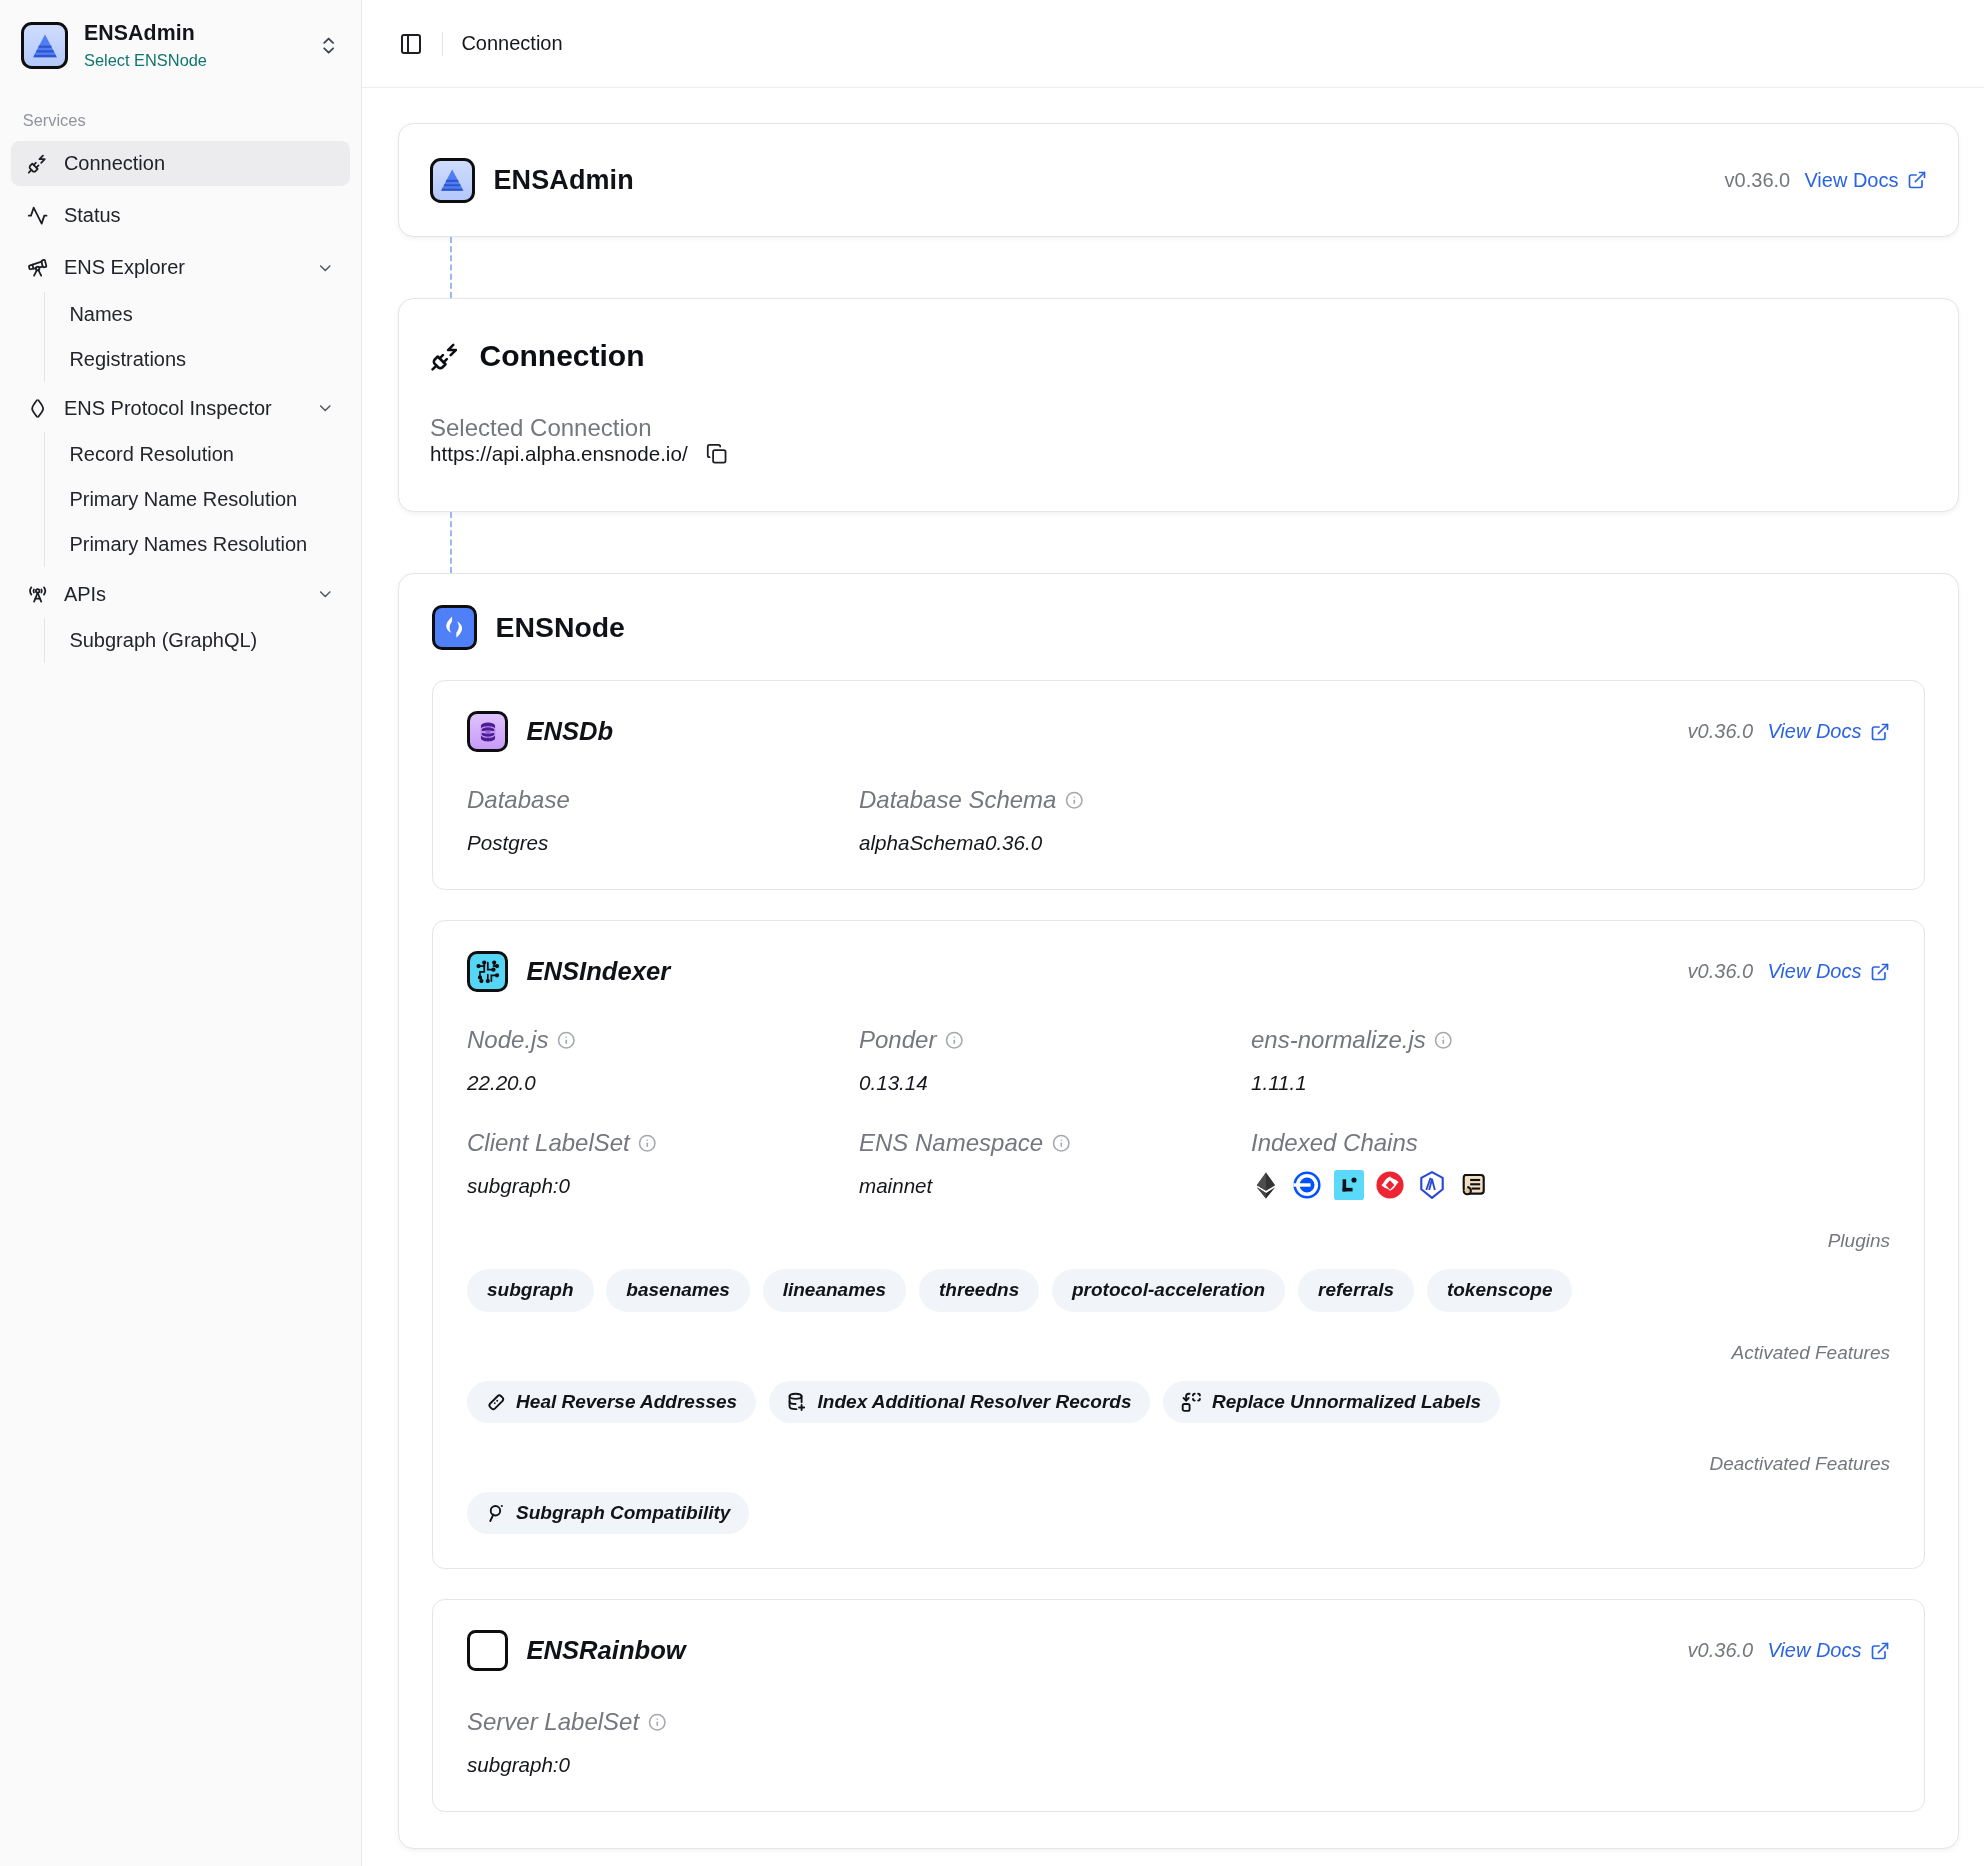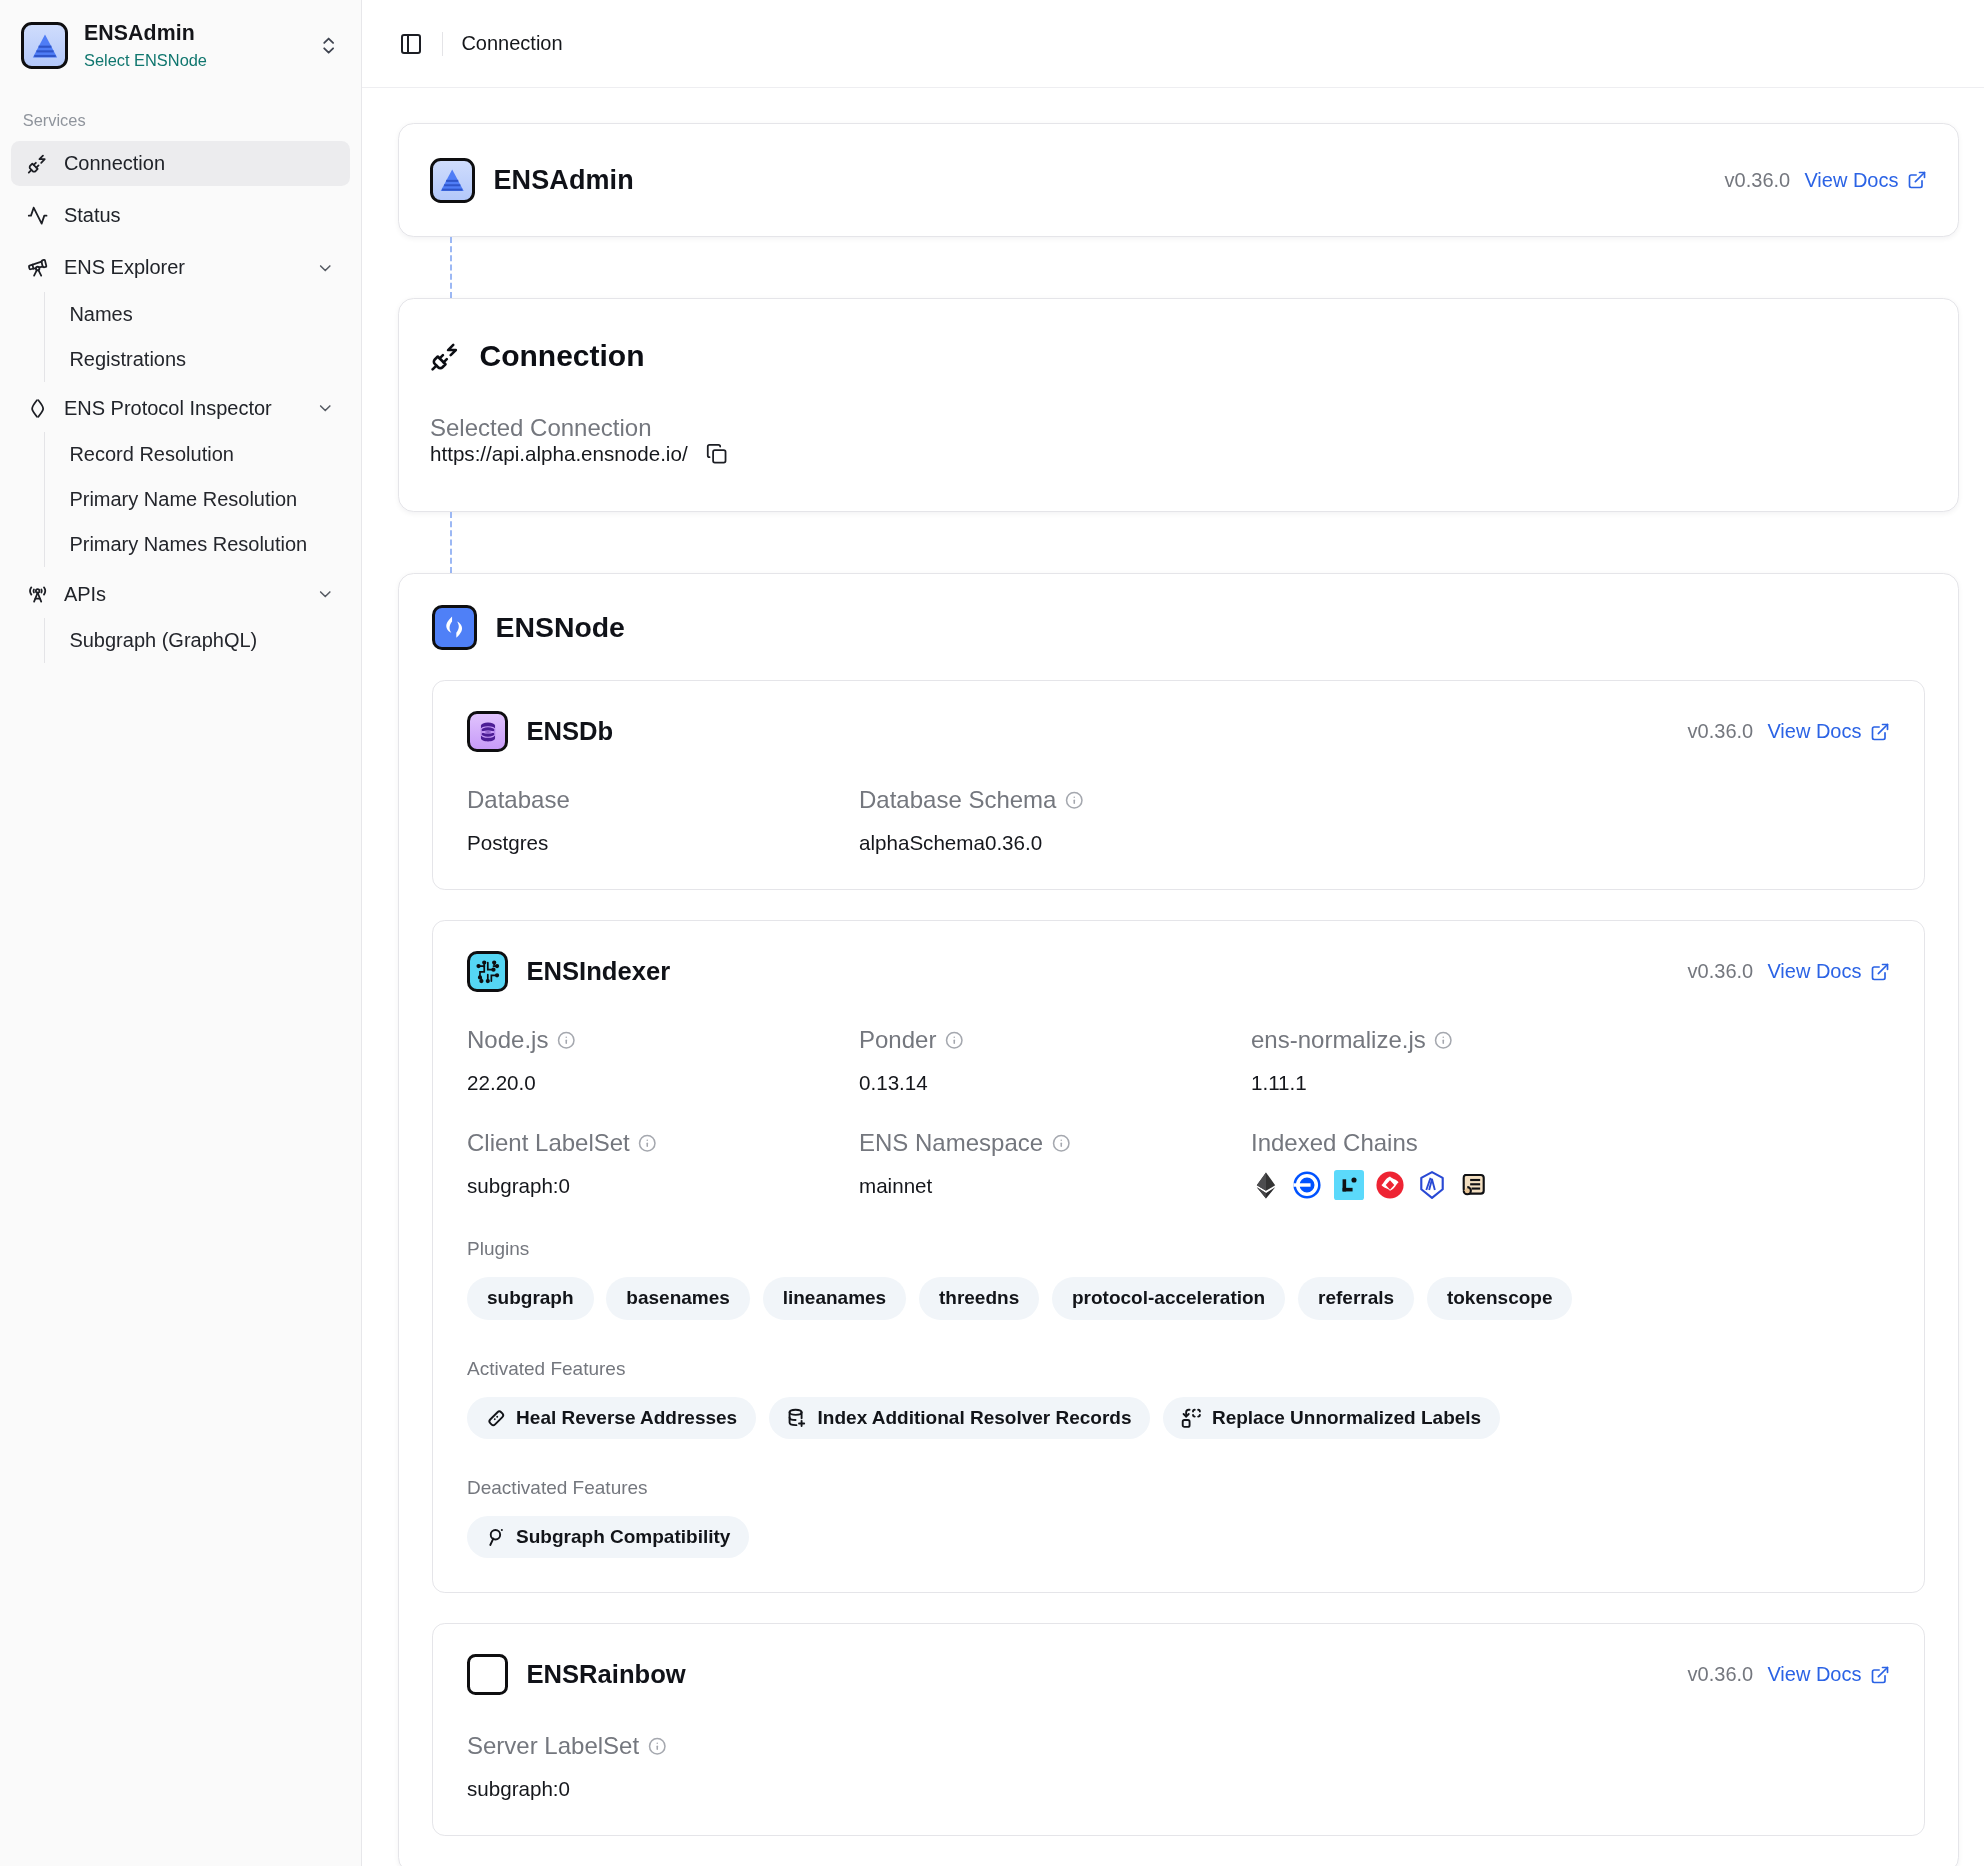--- a/index.html
+++ b/index.html
@@ -81,31 +81,31 @@
   .url-row { display:flex; align-items:center; gap:18.5px; }
   .url { font-size:20.6px; color:#15171c; }
   .copy-btn { color:#1c1e24; cursor:pointer; display:flex; }
 
   
   .card-ensnode { margin-top:0; padding:31px 33px 36px; }
   .node-head { display:flex; align-items:center; gap:18.5px; }
   .node-title { font-size:28.4px; font-weight:700; color:#101218; }
   .inner-card {
     border:0.7px solid #e5e5e9; border-radius:12.8px; background:#fff;
-    padding:30px 34px 34px; margin-top:30px;
+    padding:30px 34px 34px; margin-top:30px;font-style:italic;
   }
   .inner-head { display:flex; align-items:center; justify-content:space-between; }
   .inner-title { font-size:25.6px; font-weight:700; color:#101218; }
 
   .fgrid { display:grid; grid-template-columns:392px 392px 1fr; margin-top:34px; }
   .fgrid2 { display:grid; grid-template-columns:392px 1fr; margin-top:34px; }
   .chains { display:flex; align-items:center; gap:11.4px; margin-top:12.8px; }
   .chain { width:30px; height:30px; display:flex; align-items:center; justify-content:center; }
 
-  .sec-label { font-size:19px; color:#74777e; margin-top:38px; }
+  .sec-label { font-size:19px; color:#74777e; margin-top:30px;text-align:right; }
   .chip-row { display:flex; flex-wrap:wrap; gap:12.8px; margin-top:17px; }
   .chip {
     background:#f1f5f9; border-radius:710px; padding:10.7px 20px;
     font-size:19px; font-weight:700; color:#121419; cursor:default;
   }
   .pill {
     background:#f1f5f9; border-radius:710px; padding:10px 18.5px;
     font-size:19px; font-weight:700; color:#121419; display:flex; align-items:center; gap:10px;
   }
   .pill .ic { stroke-width:2.2; }

